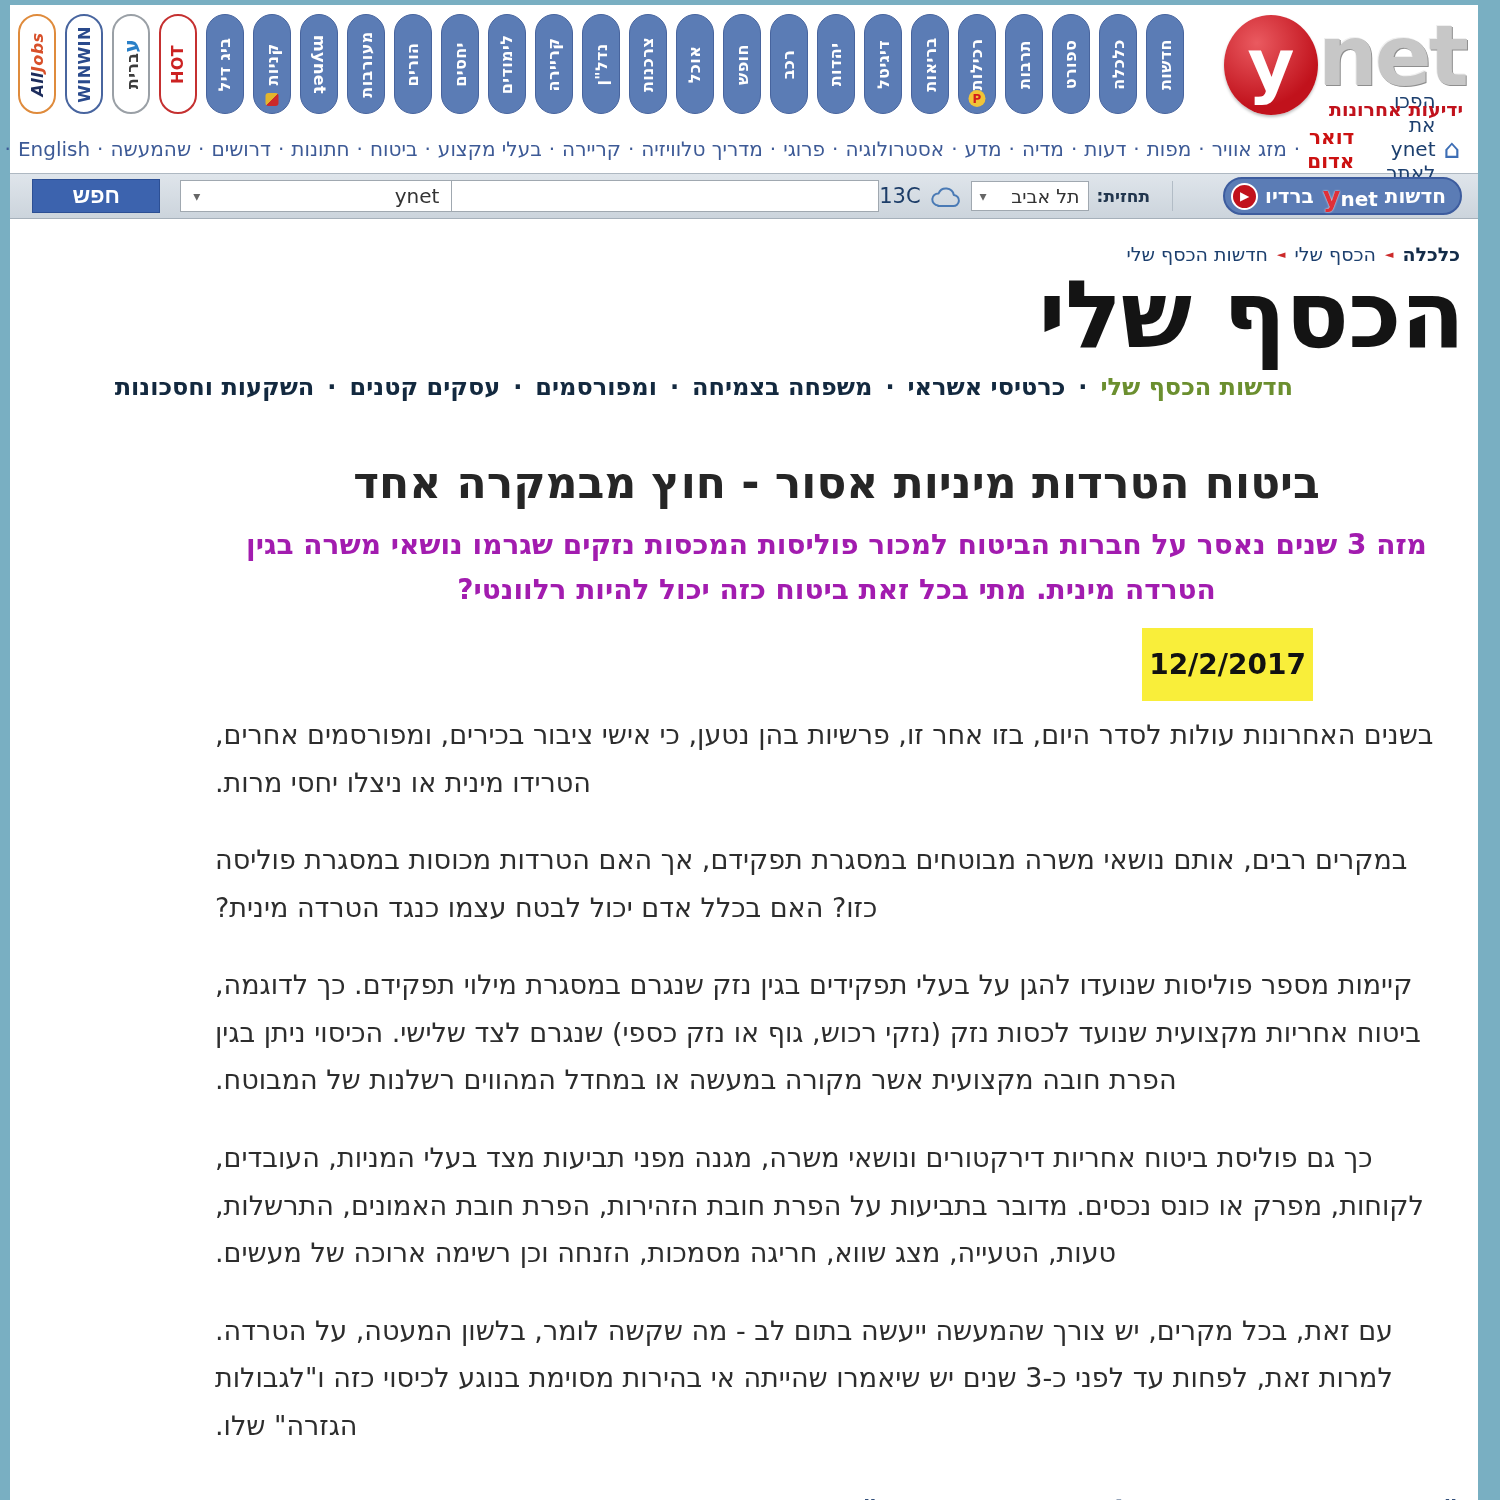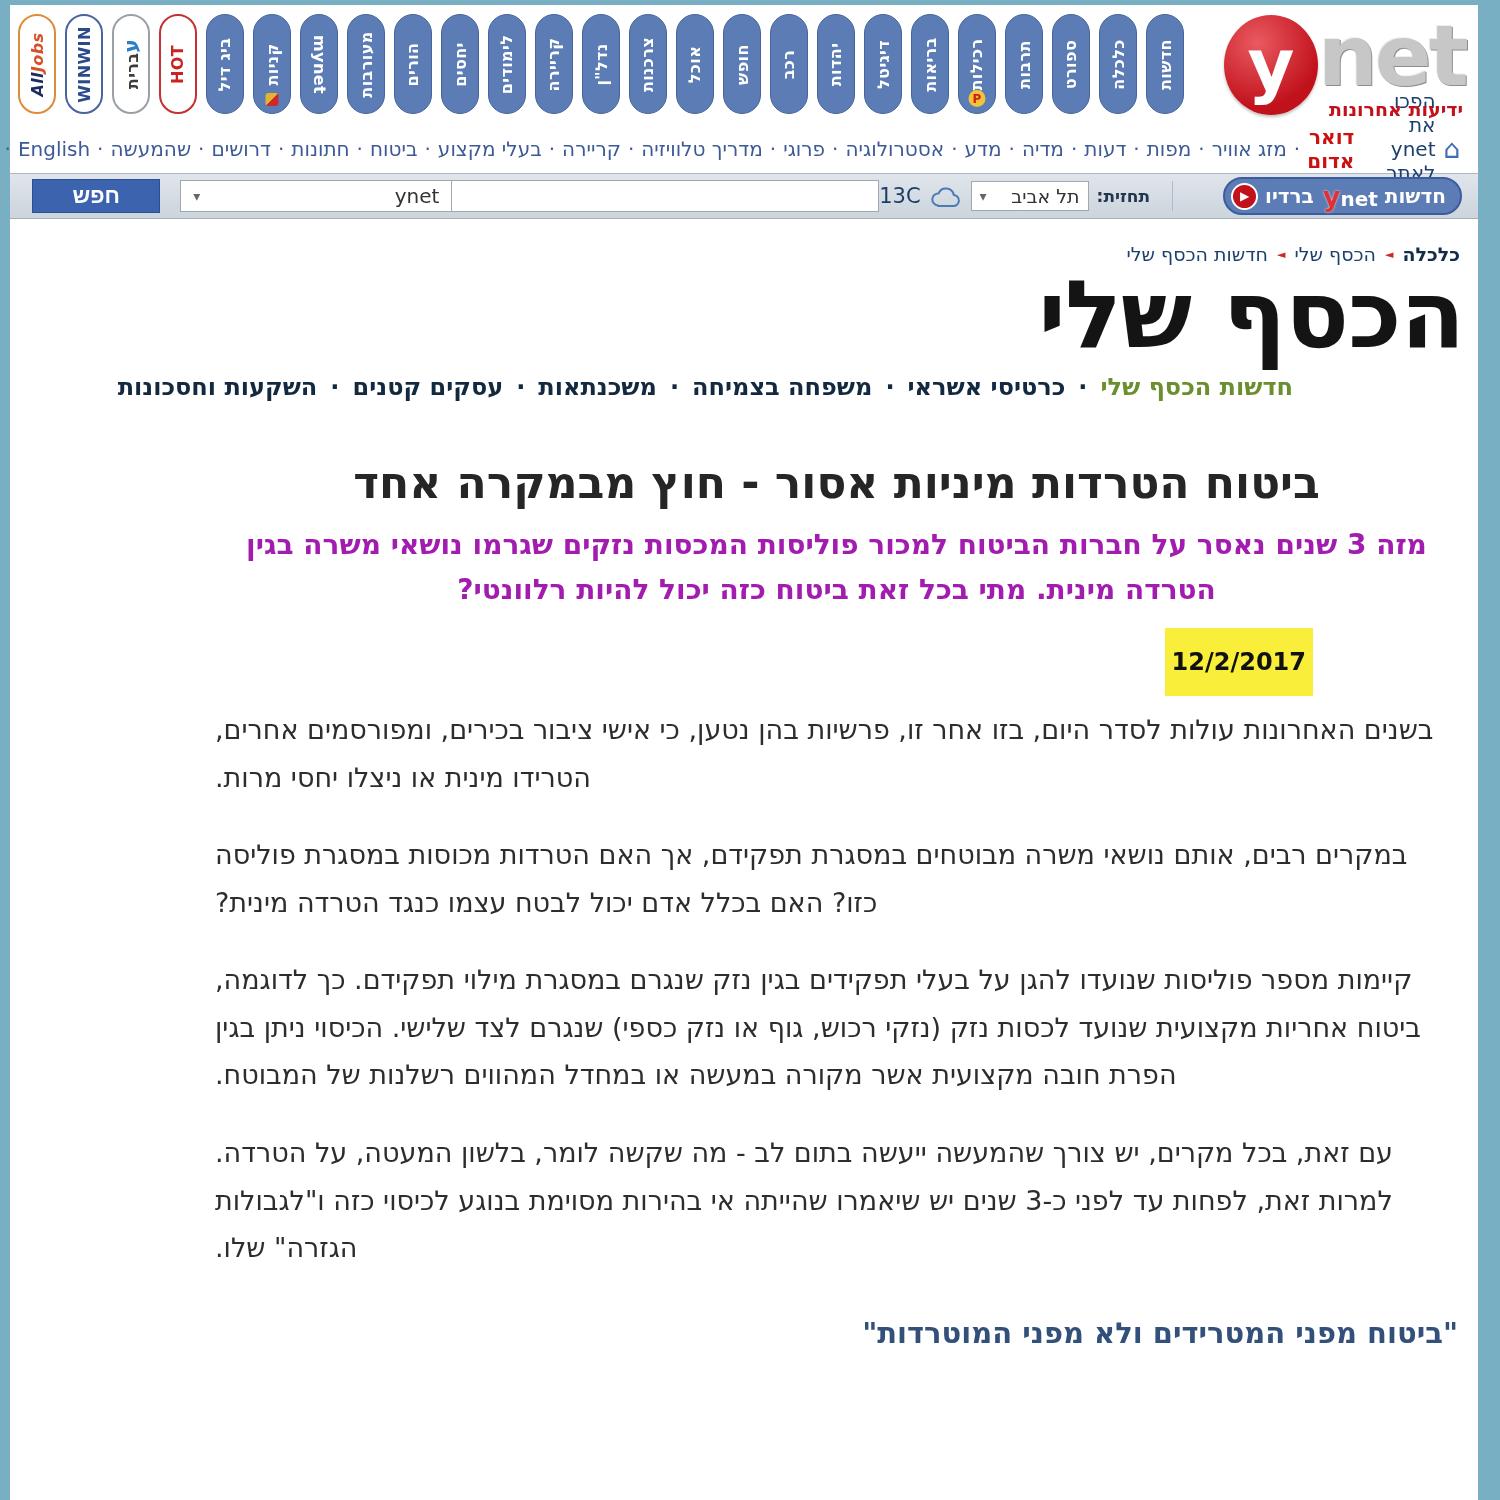--- a/index.html
+++ b/index.html
@@ -144,21 +144,21 @@
   .subnav .active { color:#6b8f2f; }
   .subnav .sep { color:#13293f; }
   .subnav-item { cursor:pointer; white-space:nowrap; }
 
   
   .article { direction:rtl; padding:0 20px 0 205px; }
   .head-block { text-align:center; margin-top:56px; }
   .headline { font-size:44px; font-weight:bold; color:#262626; margin:0; line-height:1.2; }
   .subheadline { font-size:28px; font-weight:bold; color:#a21caf; line-height:1.62; margin:12px 0 0 0; }
   .date-row { text-align:right; margin:36px 145px 0 0; }
-  .date-badge { background:#f9ee3a; color:#111; font-size:24px; font-weight:bold; padding:20px 7px; }
+  .date-badge { background:#f9ee3a; color:#111; font-size:28px; font-weight:bold; padding:20px 7px; }
   .article p.body { font-size:27px; line-height:1.76; color:#2d2d2d; text-align:left; margin:30px 0 0 0; }
   .blue-subhead { font-size:29px; font-weight:bold; color:#33507a; text-align:right; margin:44px 0 0 0; }
 </style>
 </head>
 <body>
 
 <div class="page">
 
   <header class="topbar">
     <div class="pill white p-alljobs">
@@ -315,36 +315,37 @@
   </nav>
 
   <h1 class="section-title">הכסף שלי</h1>
   <nav class="subnav">
     <span class="subnav-item active">חדשות הכסף שלי</span>
     <span class="sep">·</span>
     <span class="subnav-item">כרטיסי אשראי</span>
     <span class="sep">·</span>
     <span class="subnav-item">משפחה בצמיחה</span>
     <span class="sep">·</span>
-    <span class="subnav-item">משכנתאות</span>
+    <span class="subnav-item">ומפורסמים</span>
     <span class="sep">·</span>
     <span class="subnav-item">עסקים קטנים</span>
     <span class="sep">·</span>
     <span class="subnav-item">השקעות וחסכונות</span>
   </nav>
 
   <article class="article">
     <div class="head-block">
       <h2 class="headline">ביטוח הטרדות מיניות אסור - חוץ מבמקרה אחד</h2>
       <p class="subheadline">מזה 3 שנים נאסר על חברות הביטוח למכור פוליסות המכסות נזקים שגרמו נושאי משרה בגין הטרדה מינית. מתי בכל זאת ביטוח כזה יכול להיות רלוונטי?</p>
     </div>
     <div class="date-row">
       <span class="date-badge">12/2/2017</span>
     </div>
     <p class="body">בשנים האחרונות עולות לסדר היום, בזו אחר זו, פרשיות בהן נטען, כי אישי ציבור בכירים, ומפורסמים אחרים, הטרידו מינית או ניצלו יחסי מרות.</p>
     <p class="body">במקרים רבים, אותם נושאי משרה מבוטחים במסגרת תפקידם, אך האם הטרדות מכוסות במסגרת פוליסה כזו? האם בכלל אדם יכול לבטח עצמו כנגד הטרדה מינית?</p>
     <p class="body">קיימות מספר פוליסות שנועדו להגן על בעלי תפקידים בגין נזק שנגרם במסגרת מילוי תפקידם. כך לדוגמה, ביטוח אחריות מקצועית שנועד לכסות נזק (נזקי רכוש, גוף או נזק כספי) שנגרם לצד שלישי. הכיסוי ניתן בגין הפרת חובה מקצועית אשר מקורה במעשה או במחדל המהווים רשלנות של המבוטח.</p>
+    <p class="body">כך גם פוליסת ביטוח אחריות דירקטורים ונושאי משרה, מגנה מפני תביעות מצד בעלי המניות, העובדים, לקוחות, מפרק או כונס נכסים. מדובר בתביעות על הפרת חובת הזהירות, הפרת חובת האמונים, התרשלות, טעות, הטעייה, מצג שווא, חריגה מסמכות, הזנחה וכן רשימה ארוכה של מעשים.</p>
     <p class="body">עם זאת, בכל מקרים, יש צורך שהמעשה ייעשה בתום לב - מה שקשה לומר, בלשון המעטה, על הטרדה. למרות זאת, לפחות עד לפני כ-3 שנים יש שיאמרו שהייתה אי בהירות מסוימת בנוגע לכיסוי כזה ו"לגבולות הגזרה" שלו.</p>
     <h3 class="blue-subhead">"ביטוח מפני המטרידים ולא מפני המוטרדות"</h3>
 
   </article>
 
 </div>
 
 </body></html>

